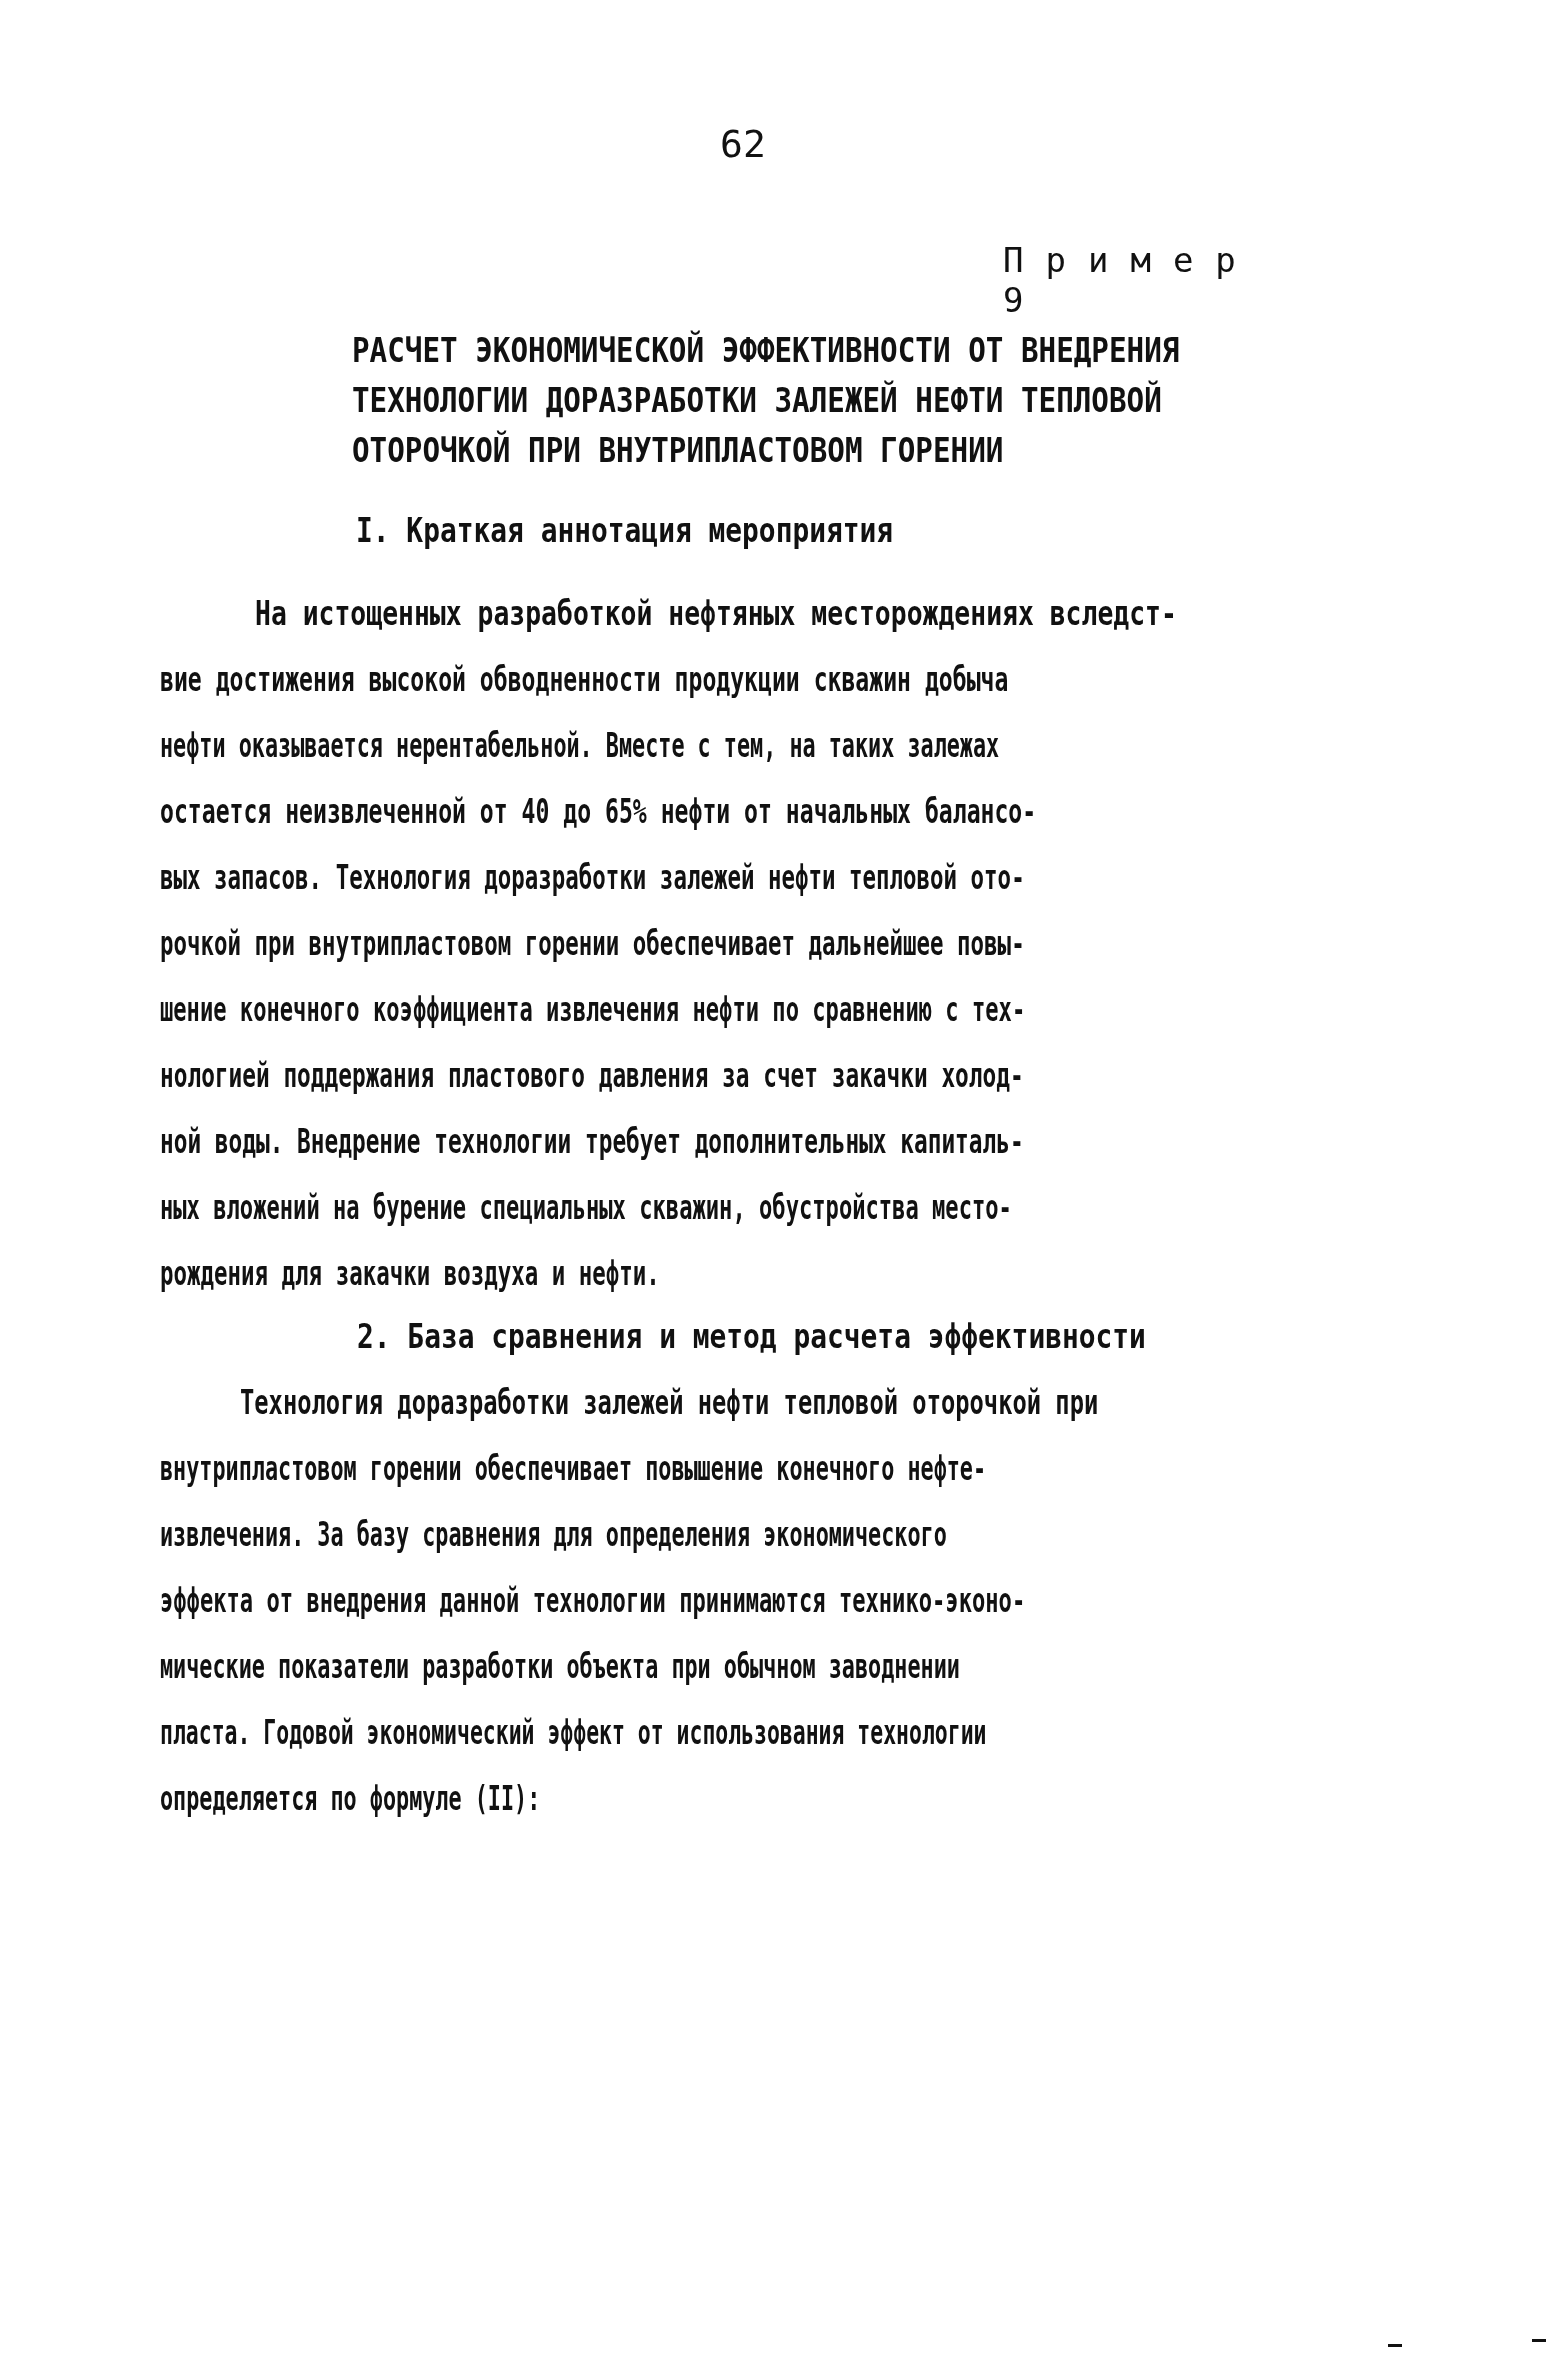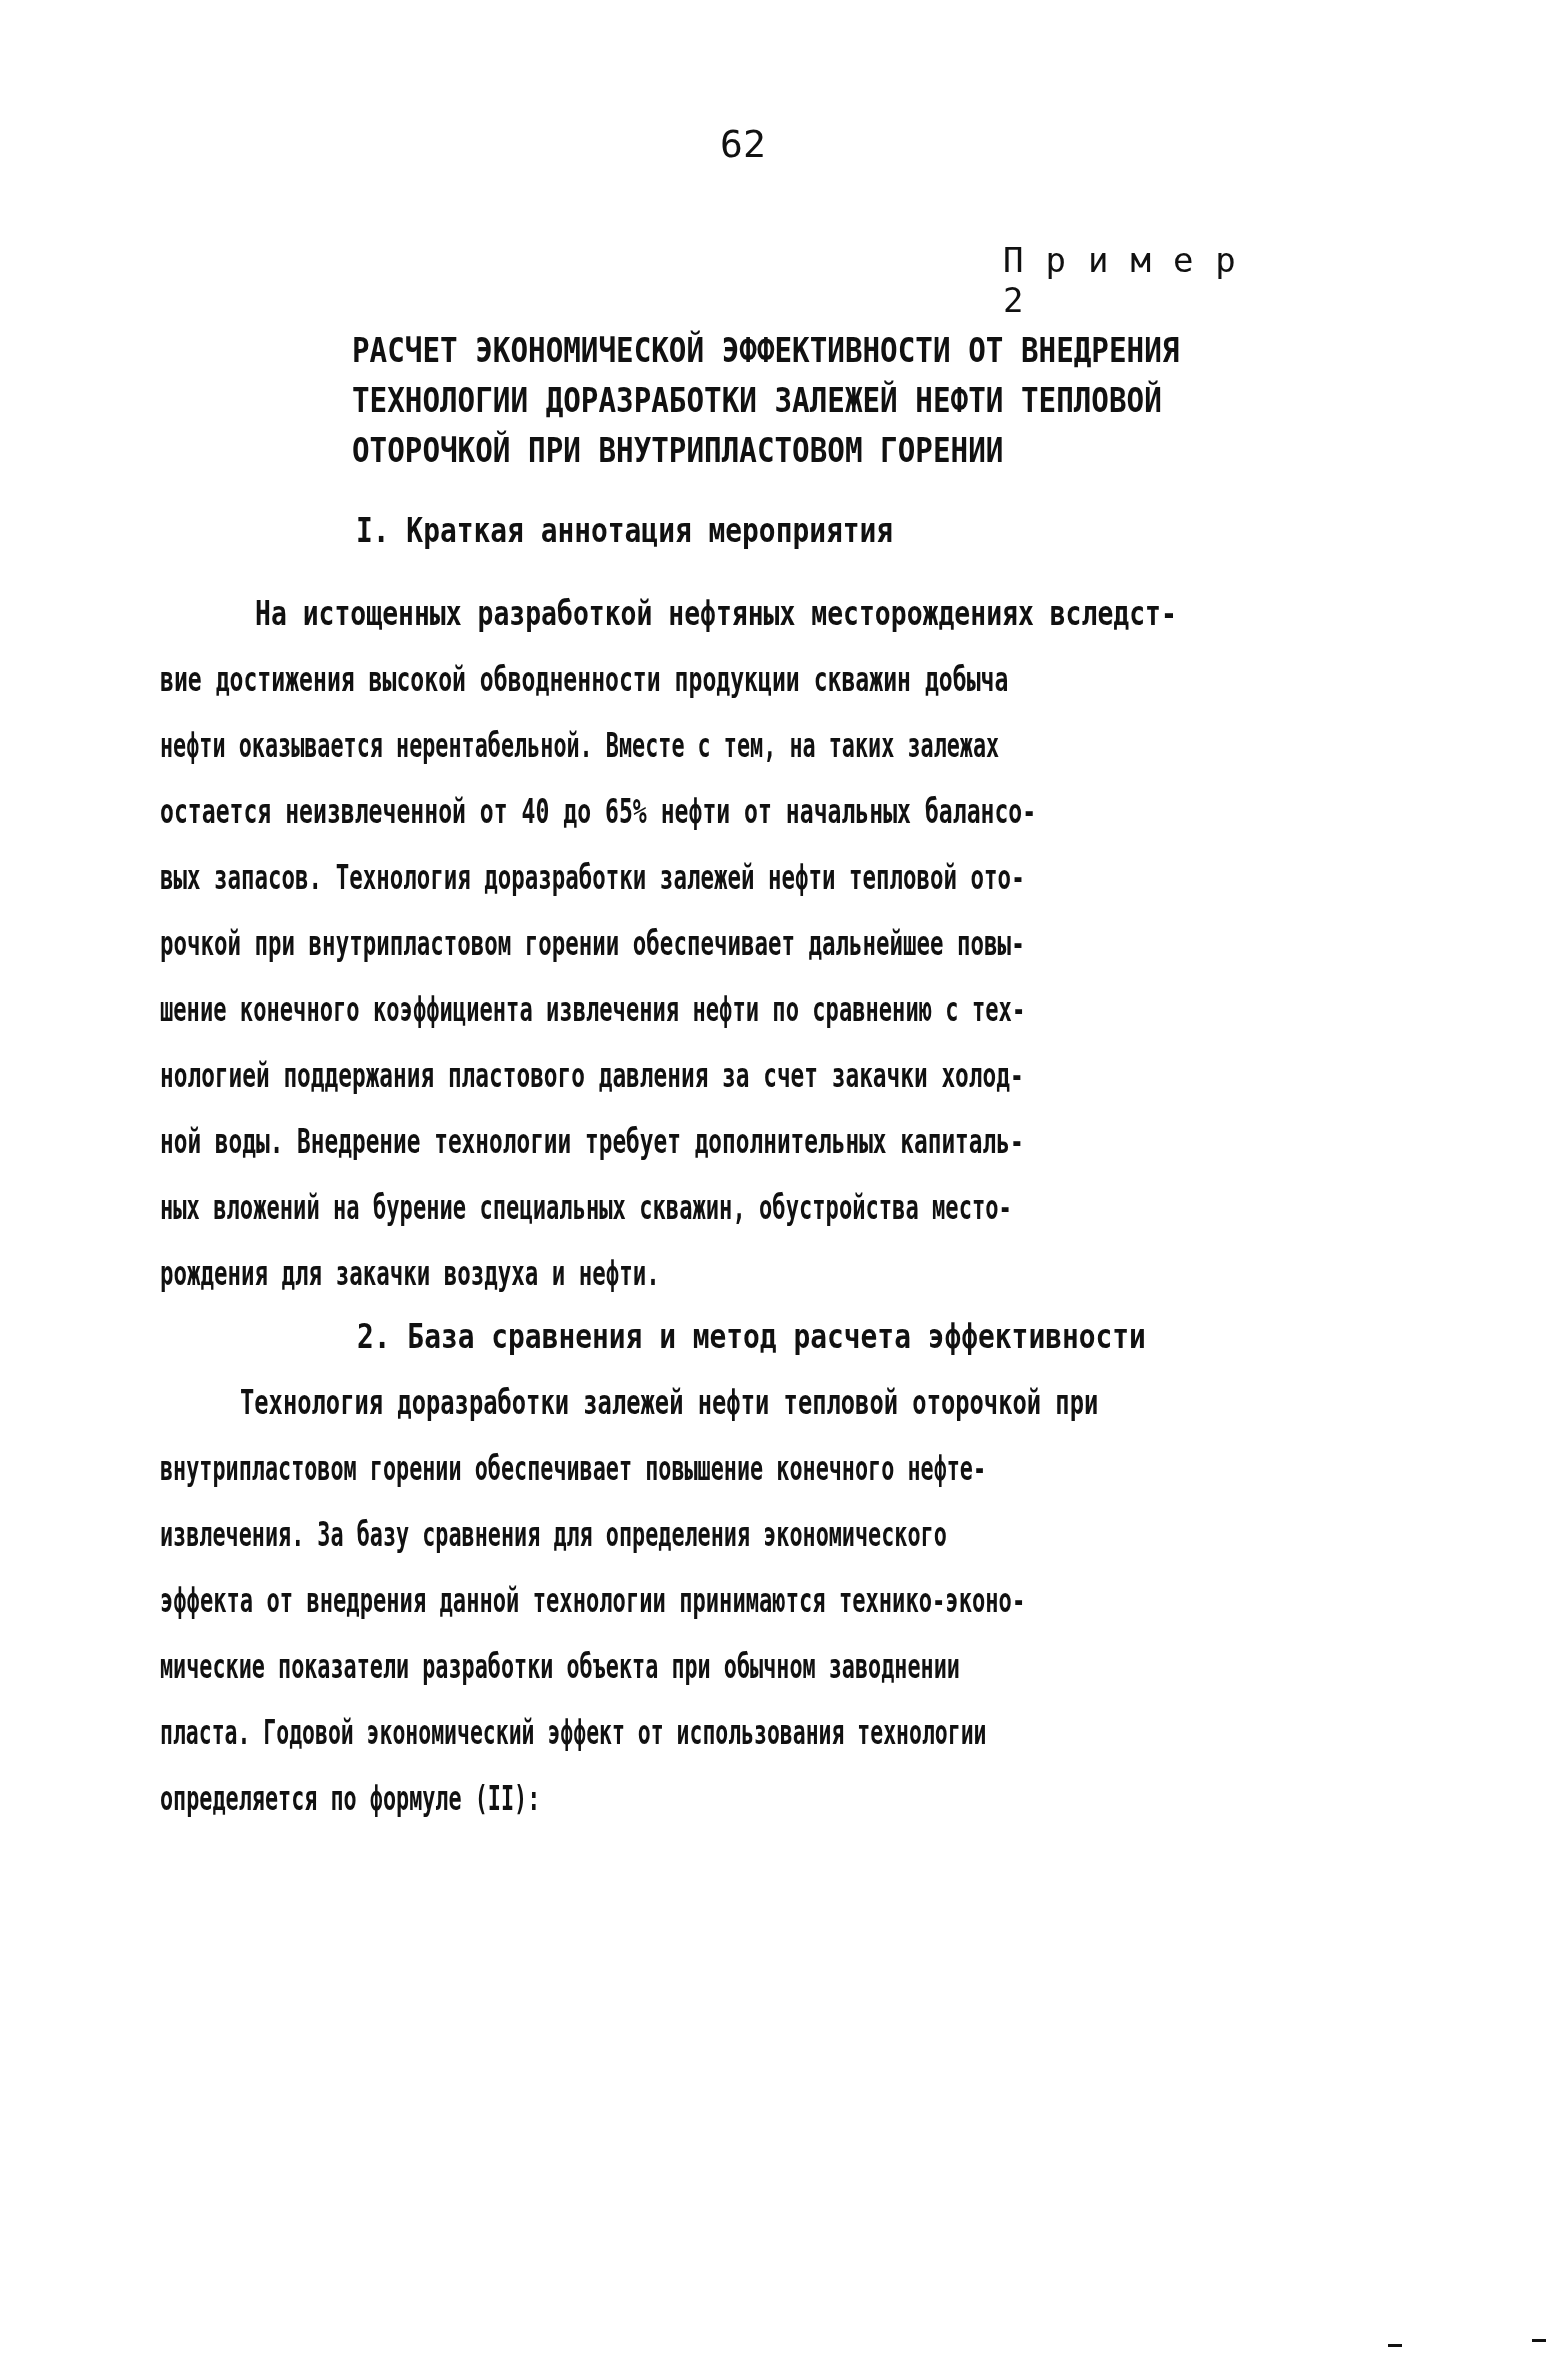--- a/index.html
+++ b/index.html
@@ -23,21 +23,21 @@
   .line { position: absolute; white-space: nowrap; }
   .formula { position: absolute; left: 505px; top: 1888px; font-size: 50px; font-style: italic;
              font-family: "DejaVu Sans", sans-serif; letter-spacing: 6px; }
   .mark { position: absolute; width: 14px; height: 3px; background: #111; }
 </style>
 </head>
 <body>
 
 <div class="page">
   <div class="pagenum">62</div>
-  <div class="example">Пример 2</div>
+  <div class="example">Пример 9</div>
 
   <div class="title">
     <div>РАСЧЕТ ЭКОНОМИЧЕСКОЙ ЭФФЕКТИВНОСТИ ОТ ВНЕДРЕНИЯ</div>
     <div>ТЕХНОЛОГИИ ДОРАЗРАБОТКИ ЗАЛЕЖЕЙ НЕФТИ ТЕПЛОВОЙ</div>
     <div>ОТОРОЧКОЙ ПРИ ВНУТРИПЛАСТОВОМ ГОРЕНИИ</div>
   </div>
 
   <div class="sec sec1">I. Краткая аннотация мероприятия</div>
 
   <div>

